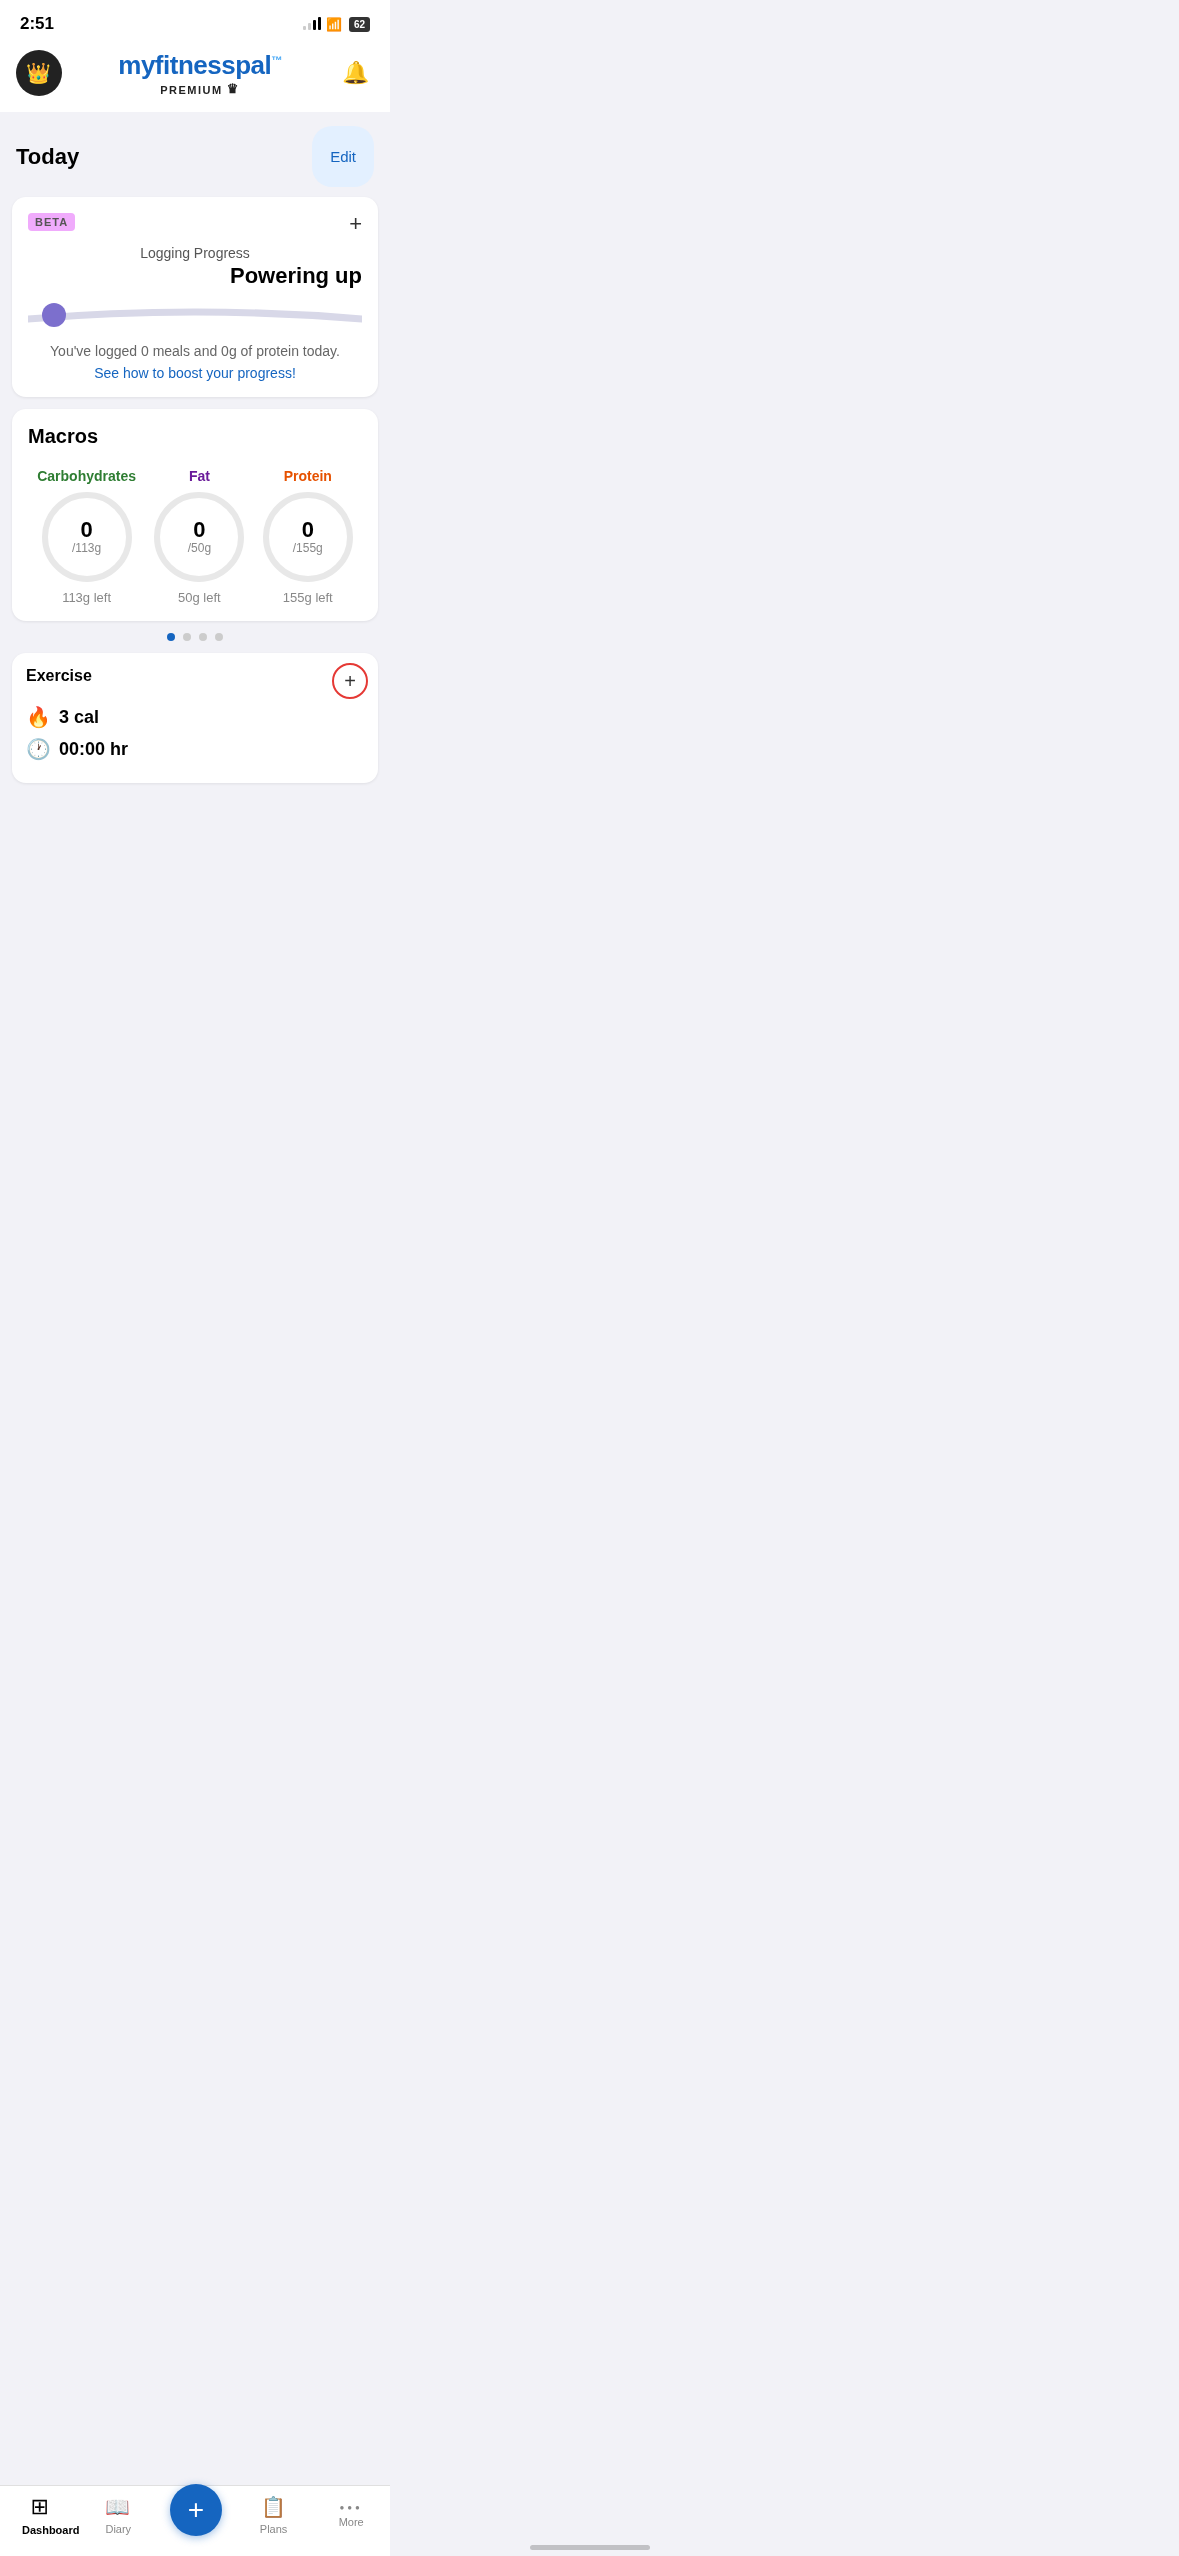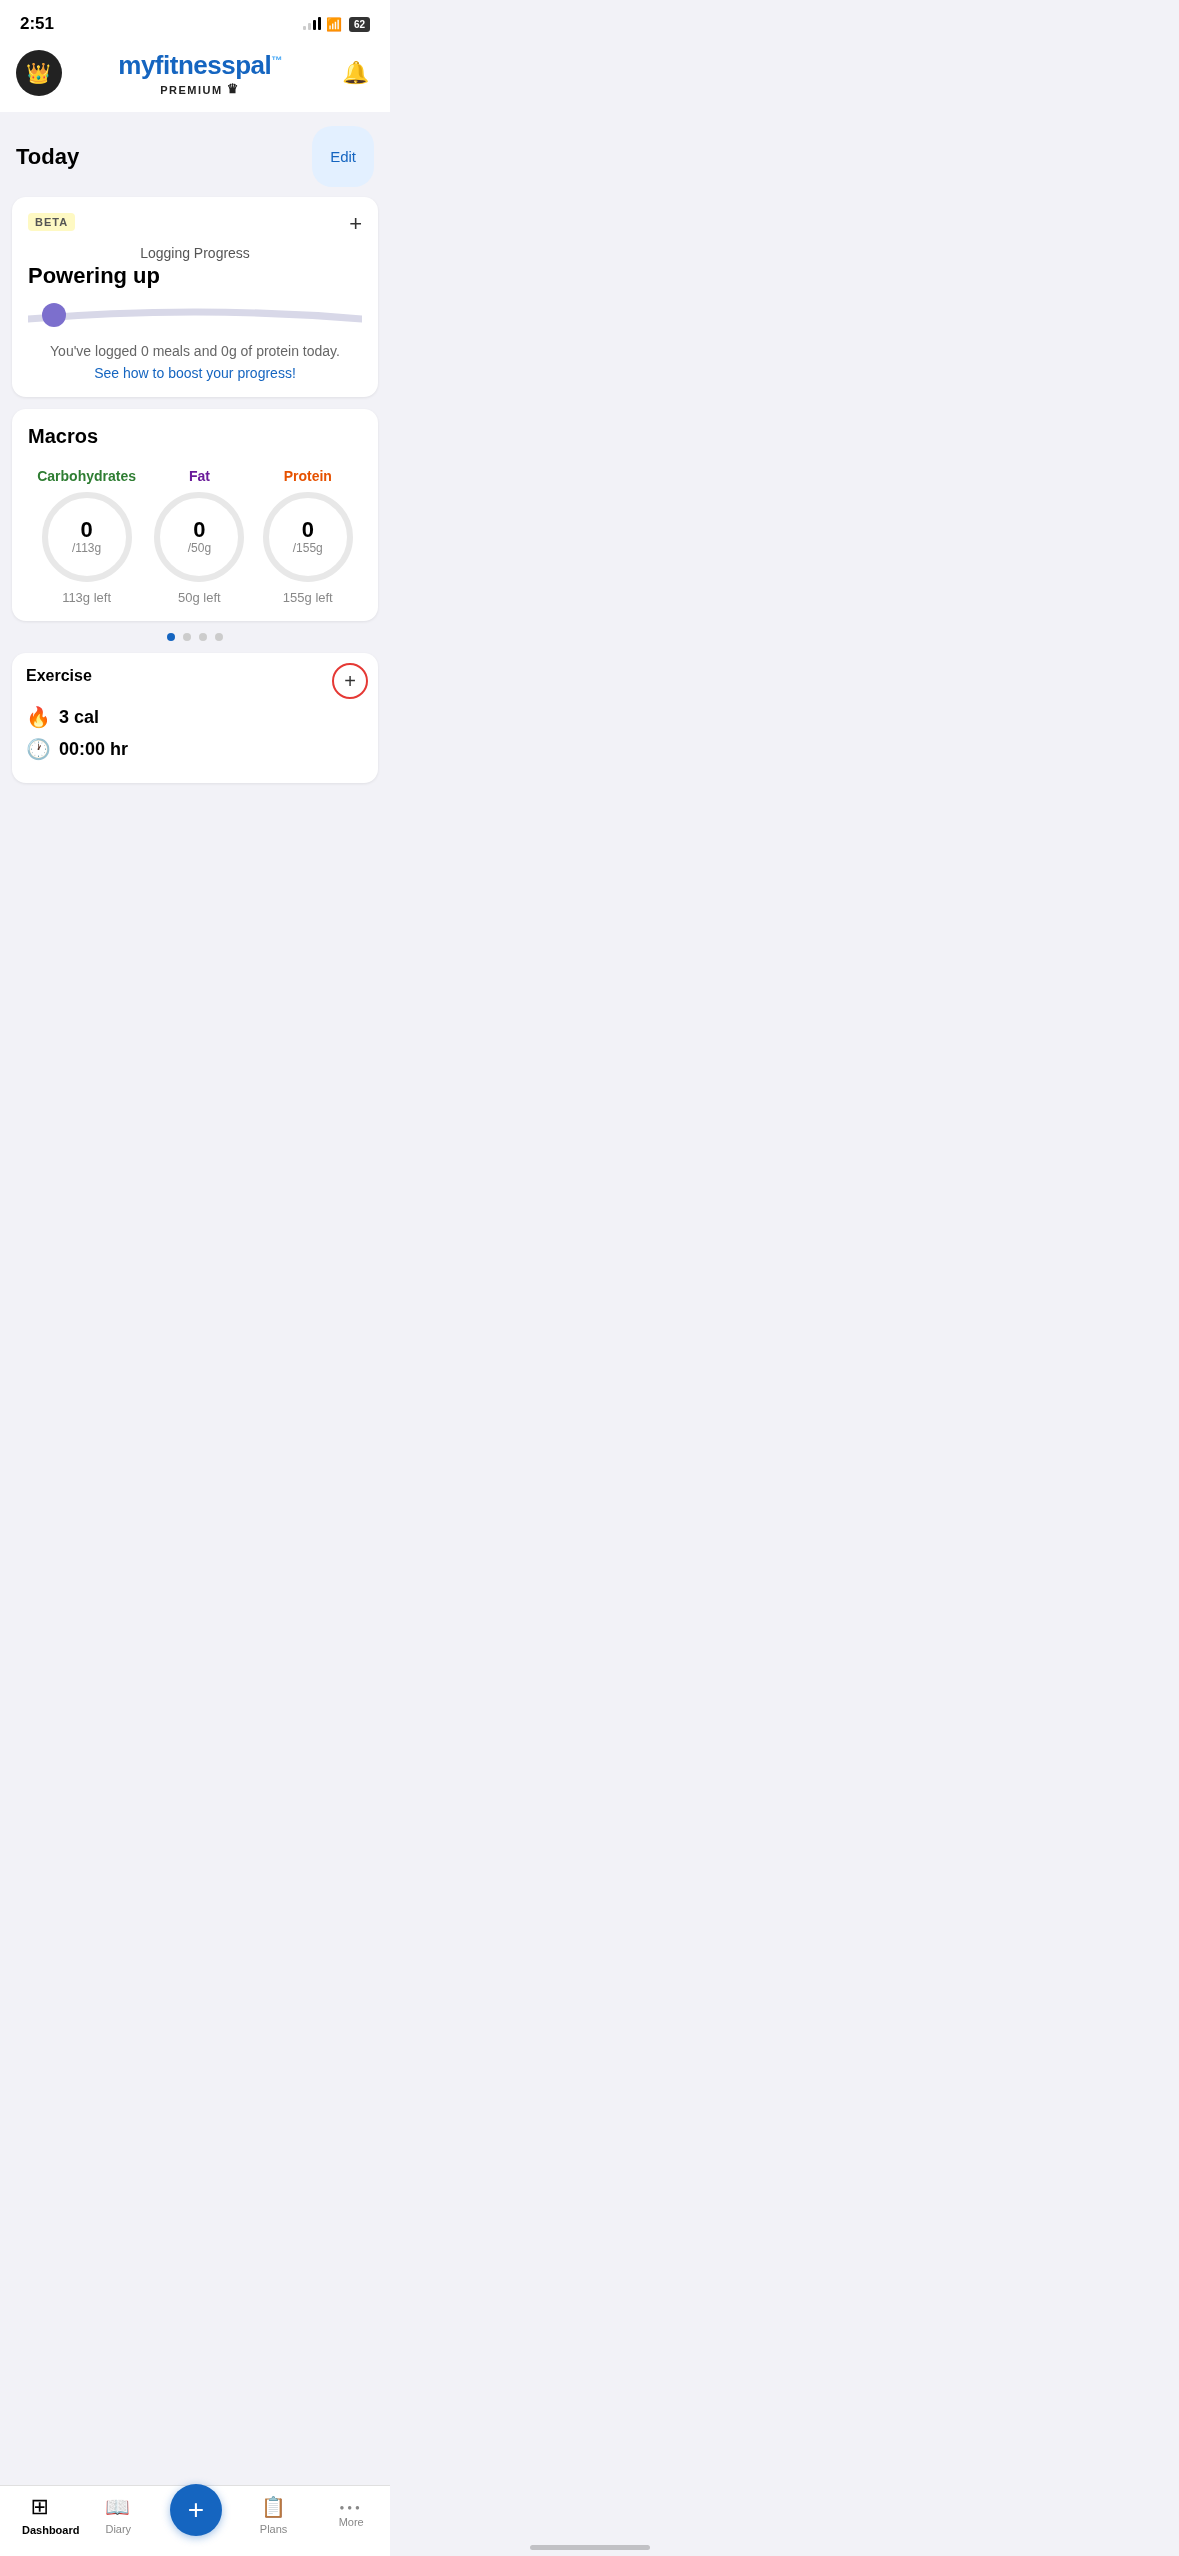--- a/index.html
+++ b/index.html
@@ -134,21 +134,21 @@
       background: white;
       border-radius: 14px;
       margin: 0 12px 12px;
       padding: 16px;
       box-shadow: 0 1px 3px rgba(0,0,0,0.08);
     }
 
     
     .beta-badge {
       display: inline-block;
-      background: #fef9c3;
+      background: #f0abfc;
       color: #555;
       font-size: 11px;
       font-weight: 700;
       letter-spacing: 1px;
       padding: 3px 7px;
       border-radius: 4px;
     }
     .card-top-row {
       display: flex;
       justify-content: space-between;
@@ -163,21 +163,21 @@
       border: none;
       line-height: 1;
     }
     .logging-subtitle {
       text-align: center;
       font-size: 14px;
       color: #555;
       margin-bottom: 2px;
     }
     .logging-title {
-      text-align: left;
+      text-align: right;
       font-size: 22px;
       font-weight: 700;
       color: #000;
       margin-bottom: 14px;
     }
     .progress-track {
       position: relative;
       height: 24px;
       margin: 0 0 16px;
     }

